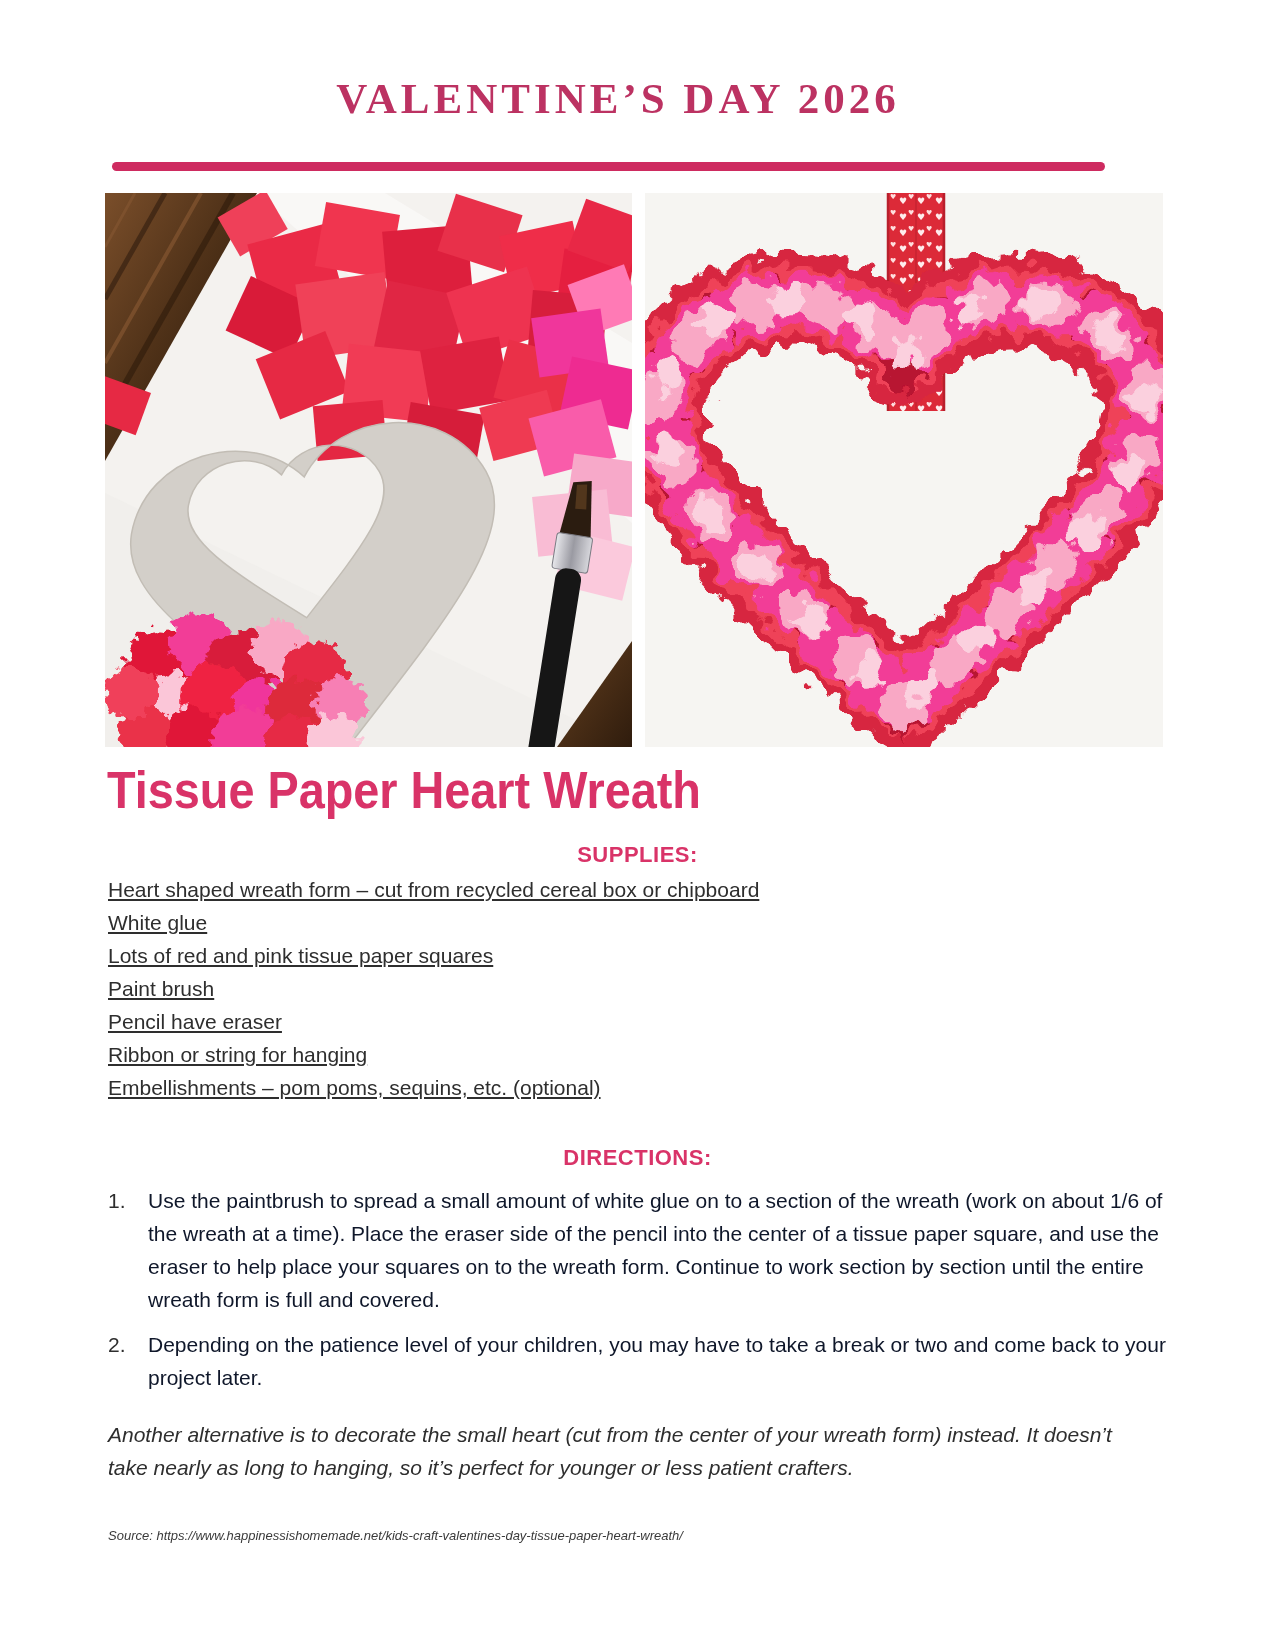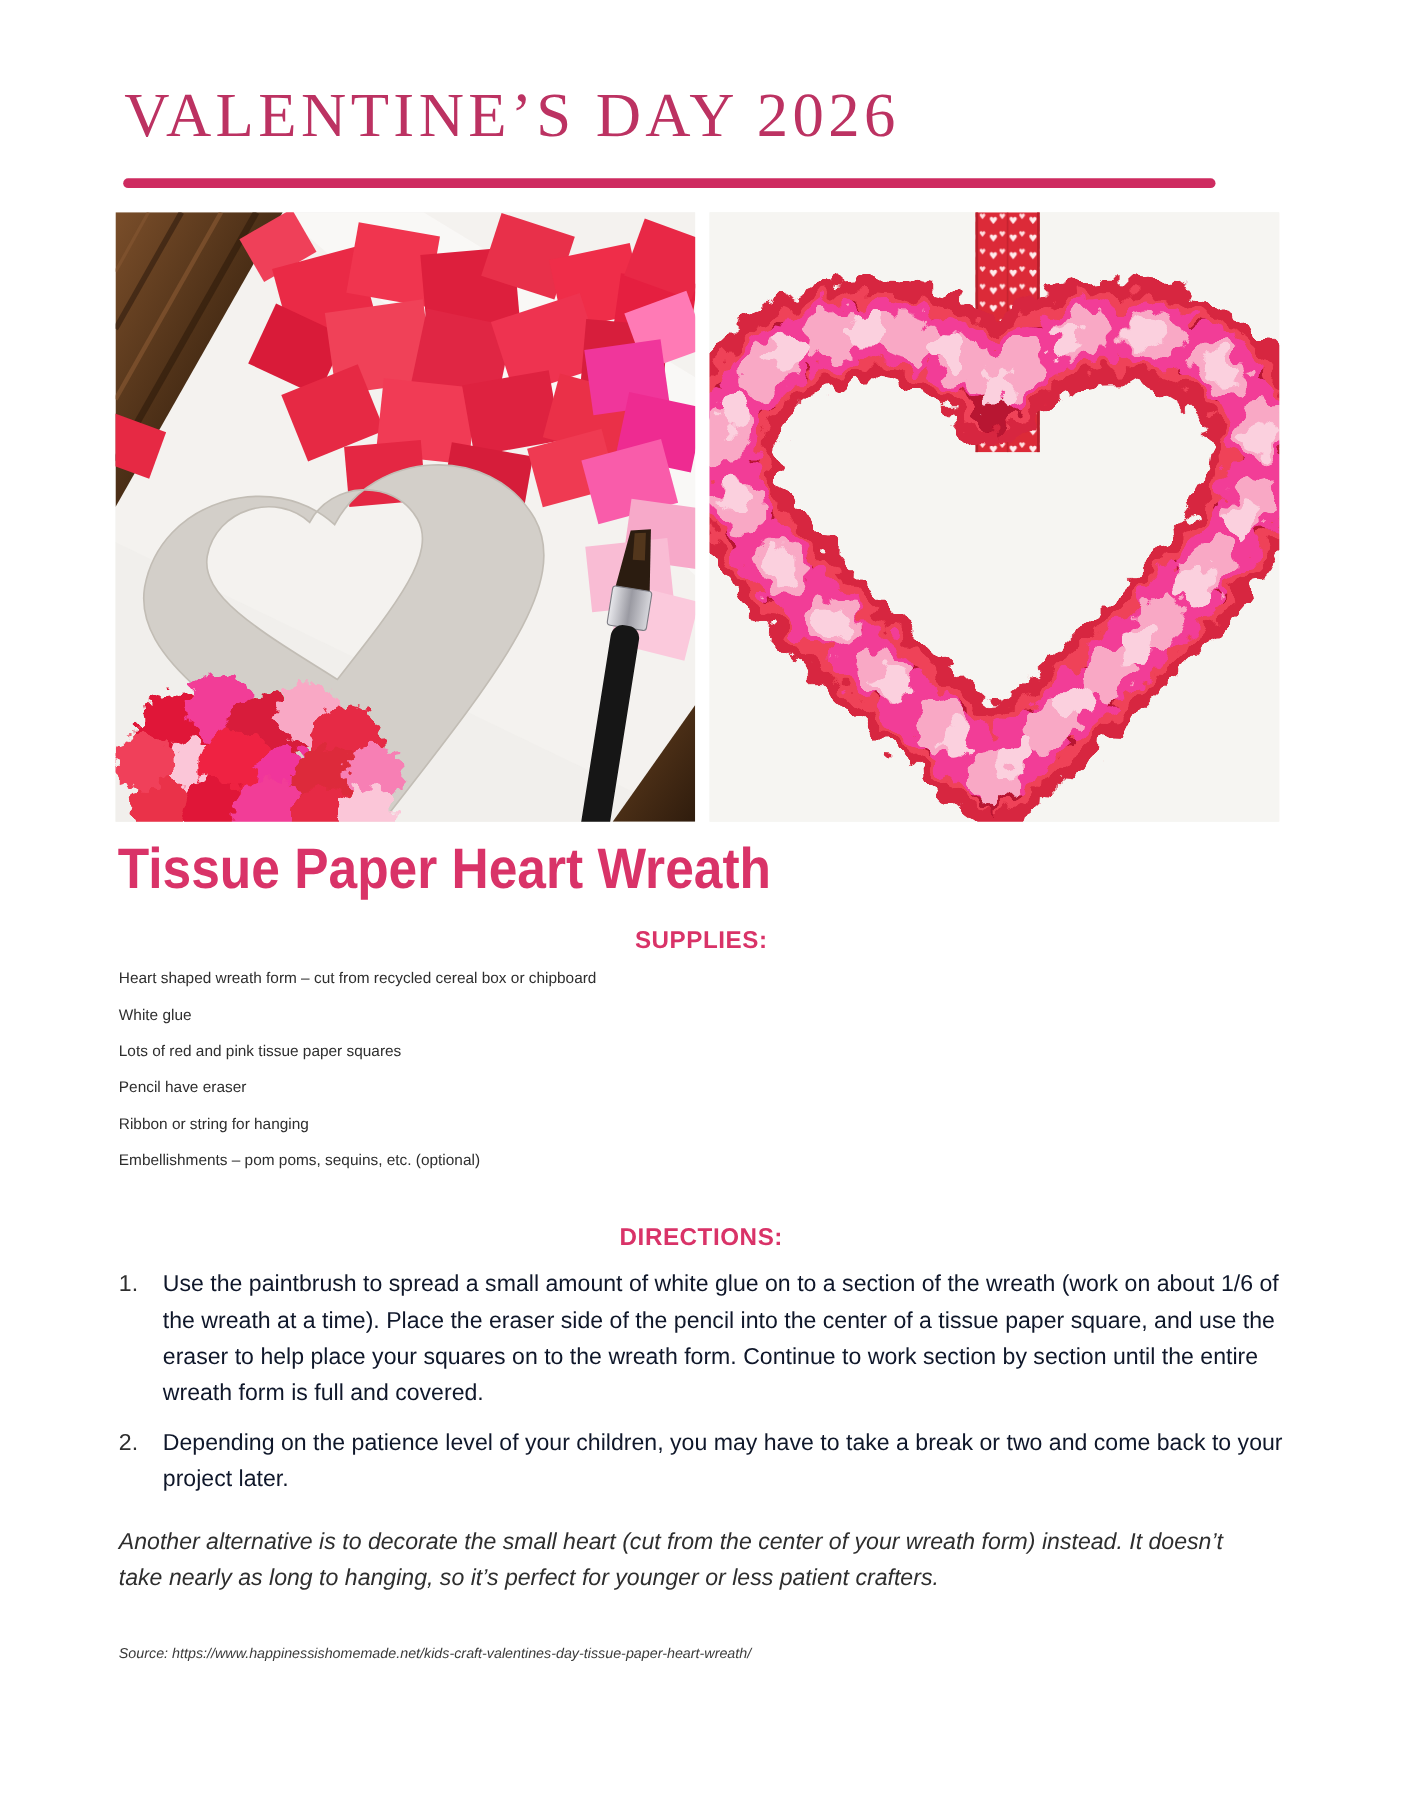--- a/index.html
+++ b/index.html
@@ -6,23 +6,24 @@
   html,body{margin:0;padding:0;}
   body{
     width:1275px;height:1650px;background:#ffffff;
     font-family:"Liberation Sans",sans-serif;color:#2e2e2e;
   }
   .page{position:relative;width:1275px;height:1650px;overflow:hidden;background:#ffffff;}
 
   
   .masthead{position:absolute;left:113px;top:76px;width:1010px;}
   .masthead-title{
-    font-family:"Liberation Serif",serif;font-weight:400;
-    font-size:57px;letter-spacing:4px;color:#bc3262;line-height:1.05;
+    font-family:"Liberation Serif",serif;font-weight:700;
+    font-size:43px;letter-spacing:4px;color:#bc3262;line-height:1.05;
     white-space:nowrap;
+    text-align:center;
   }
   .divider-rule{
     position:absolute;left:112px;top:162px;width:993px;height:9px;
     background:#ce2b60;border-radius:5px;
   }
 
   
   .photos{position:absolute;left:105px;top:193px;display:flex;gap:13px;}
   .photo{display:block;background:#f4f2ef;}
 
@@ -31,21 +32,21 @@
   .article-heading{
     margin:14px 0 0 2px;font-size:52px;font-weight:700;color:#d93368;
     line-height:1.15;letter-spacing:0px;transform:scaleX(0.9);transform-origin:left top;
     white-space:nowrap;
   }
   .section-label{
     margin:20px 0 0 3px;font-size:22px;font-weight:700;color:#d93368;
     letter-spacing:0.5px;line-height:28px;text-align:center;
   }
   .supply-list{margin:4px 0 0 3px;}
-  .supply-item{font-size:14px;line-height:33px;color:#2e2e2e;}
+  .supply-item{font-size:21px;line-height:33px;color:#2e2e2e;text-decoration:underline;}
   .directions-label{margin-top:40px;}
   .steps{margin:6px 0 0 3px;}
   .step{display:flex;margin-top:12px;}
   .step-num{flex:none;width:40px;font-size:21px;line-height:33px;color:#2e2e2e;}
   .step-text{flex:1;font-size:21px;line-height:33px;color:#0f172a;}
   .note{
     margin:24px 0 0 3px;font-size:21px;line-height:33px;font-style:italic;color:#2e2e2e;
     width:1040px;
   }
   .source-line{
@@ -199,20 +200,21 @@
   </div>
 
   <div class="content">
     <div class="article-heading">Tissue Paper Heart Wreath</div>
 
     <div class="section-label">SUPPLIES:</div>
     <div class="supply-list">
       <div class="supply-item">Heart shaped wreath form – cut from recycled cereal box or chipboard</div>
       <div class="supply-item">White glue</div>
       <div class="supply-item">Lots of red and pink tissue paper squares</div>
+      <div class="supply-item">Paint brush</div>
       <div class="supply-item">Pencil have eraser</div>
       <div class="supply-item">Ribbon or string for hanging</div>
       <div class="supply-item">Embellishments – pom poms, sequins, etc. (optional)</div>
     </div>
 
     <div class="section-label directions-label">DIRECTIONS:</div>
     <div class="steps">
       <div class="step">
         <div class="step-num">1.</div>
         <div class="step-text">Use the paintbrush to spread a small amount of white glue on to a section of the wreath (work on about 1/6 of the wreath at a time). Place the eraser side of the pencil into the center of a tissue paper square, and use the eraser to help place your squares on to the wreath form. Continue to work section by section until the entire wreath form is full and covered.</div>

